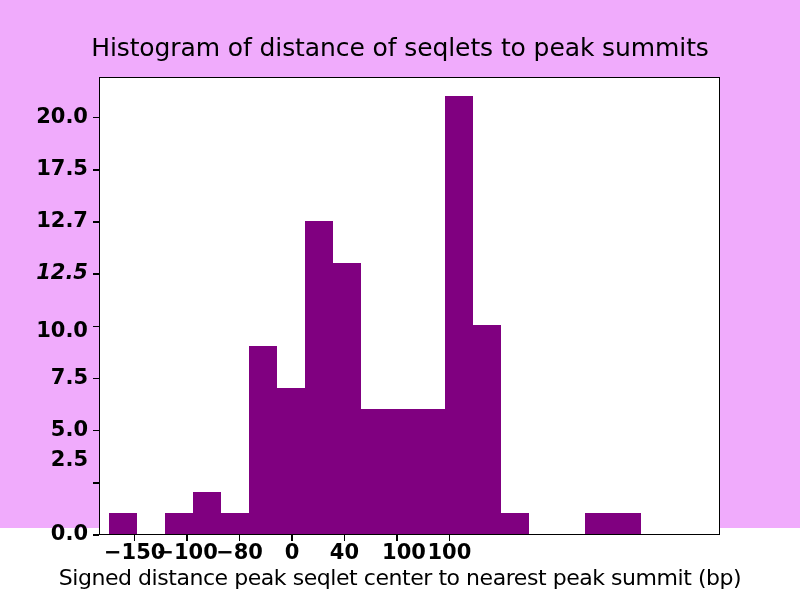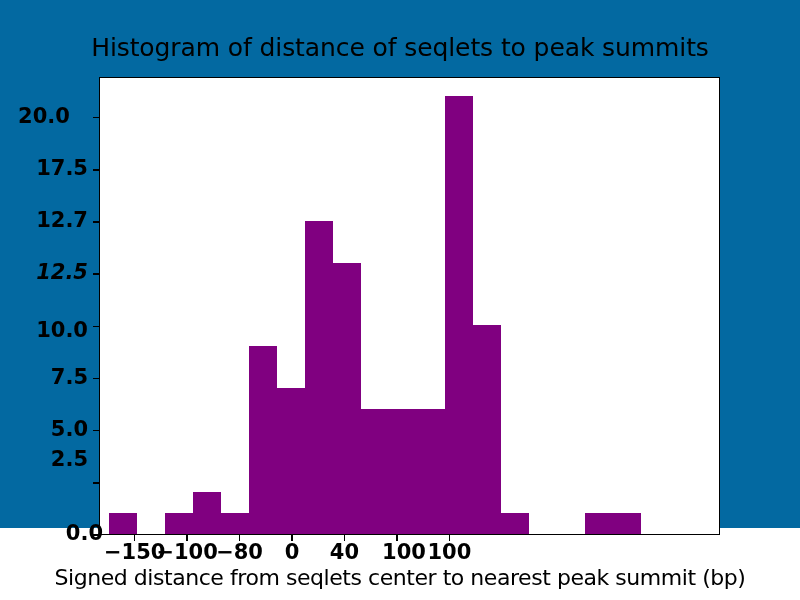--- a/index.html
+++ b/index.html
@@ -11,21 +11,21 @@
   body {
     width: 800px;
     height: 600px;
     overflow: hidden;
     font-family: "DejaVu Sans", sans-serif;
   }
   #figure {
     position: relative;
     width: 800px;
     height: 528px;
-    background: #0369a1;
+    background: #f0abfc;
   }
   #chart-title {
     position: absolute;
     left: 0;
     top: 33px;
     width: 800px;
     text-align: center;
     font-size: 25px;
     color: #000000;
     font-family: "DejaVu Sans", sans-serif;
@@ -128,29 +128,29 @@
         <div class="bar" style="left: 317.318px; width: 28.0079px; height: 125.194px; background: rgb(128, 0, 128);"></div>
         <div class="bar" style="left: 345.326px; width: 28.0079px; height: 438.178px; background: rgb(128, 0, 128);"></div>
         <div class="bar" style="left: 373.334px; width: 28.0079px; height: 208.656px; background: rgb(128, 0, 128);"></div>
         <div class="bar" style="left: 401.342px; width: 28.0079px; height: 20.8656px; background: rgb(128, 0, 128);"></div>
         <div class="bar" style="left: 485.366px; width: 28.0079px; height: 20.8656px; background: rgb(128, 0, 128);"></div>
         <div class="bar" style="left: 513.374px; width: 28.0079px; height: 20.8656px; background: rgb(128, 0, 128);"></div>
       </div>
   </div>
 
   <div id="ytick-labels">
-      <div class="ytick-wrap" style="top: 521px; padding-right: 9px; margin-left: 15px;">0.0</div>
+      <div class="ytick-wrap" style="top: 521px; padding-right: 9px;">0.0</div>
       <div class="ytick-wrap" style="top: 447px; padding-right: 9px;">2.5</div>
       <div class="ytick-wrap" style="top: 416.672px; padding-right: 9px;">5.0</div>
       <div class="ytick-wrap" style="top: 364.508px; padding-right: 9px;">7.5</div>
       <div class="ytick-wrap" style="top: 318px; padding-right: 9px;">10.0</div>
       <div class="ytick-wrap" style="top: 260.18px; padding-right: 9px; font-style: italic;">12.5</div>
       <div class="ytick-wrap" style="top: 208.016px; padding-right: 9px;">12.7</div>
       <div class="ytick-wrap" style="top: 155.852px; padding-right: 9px;">17.5</div>
-      <div class="ytick-wrap" style="top: 103.688px; padding-right: 9px; text-align: center;">20.0</div>
+      <div class="ytick-wrap" style="top: 103.688px; padding-right: 9px;">20.0</div>
     </div>
   <div id="ytick-marks">
       <div class="ytick-mark" style="top: 534.2px;"></div>
       <div class="ytick-mark" style="top: 482.036px;"></div>
       <div class="ytick-mark" style="top: 429.872px;"></div>
       <div class="ytick-mark" style="top: 377.708px;"></div>
       <div class="ytick-mark" style="top: 325.544px;"></div>
       <div class="ytick-mark" style="top: 273.38px;"></div>
       <div class="ytick-mark" style="top: 221.216px;"></div>
       <div class="ytick-mark" style="top: 169.052px;"></div>
@@ -168,14 +168,14 @@
   <div id="xtick-marks">
       <div class="xtick-mark" style="left: 133.866px;"></div>
       <div class="xtick-mark" style="left: 186.315px;"></div>
       <div class="xtick-mark" style="left: 238.764px;"></div>
       <div class="xtick-mark" style="left: 291.214px;"></div>
       <div class="xtick-mark" style="left: 343.663px;"></div>
       <div class="xtick-mark" style="left: 396.112px;"></div>
       <div class="xtick-mark" style="left: 448.561px;"></div>
     </div>
 
-  <div id="xlabel">Signed distance from seqlets center to nearest peak summit (bp)</div>
+  <div id="xlabel">Signed distance peak seqlet center to nearest peak summit (bp)</div>
 </div>
 
 </body></html>

